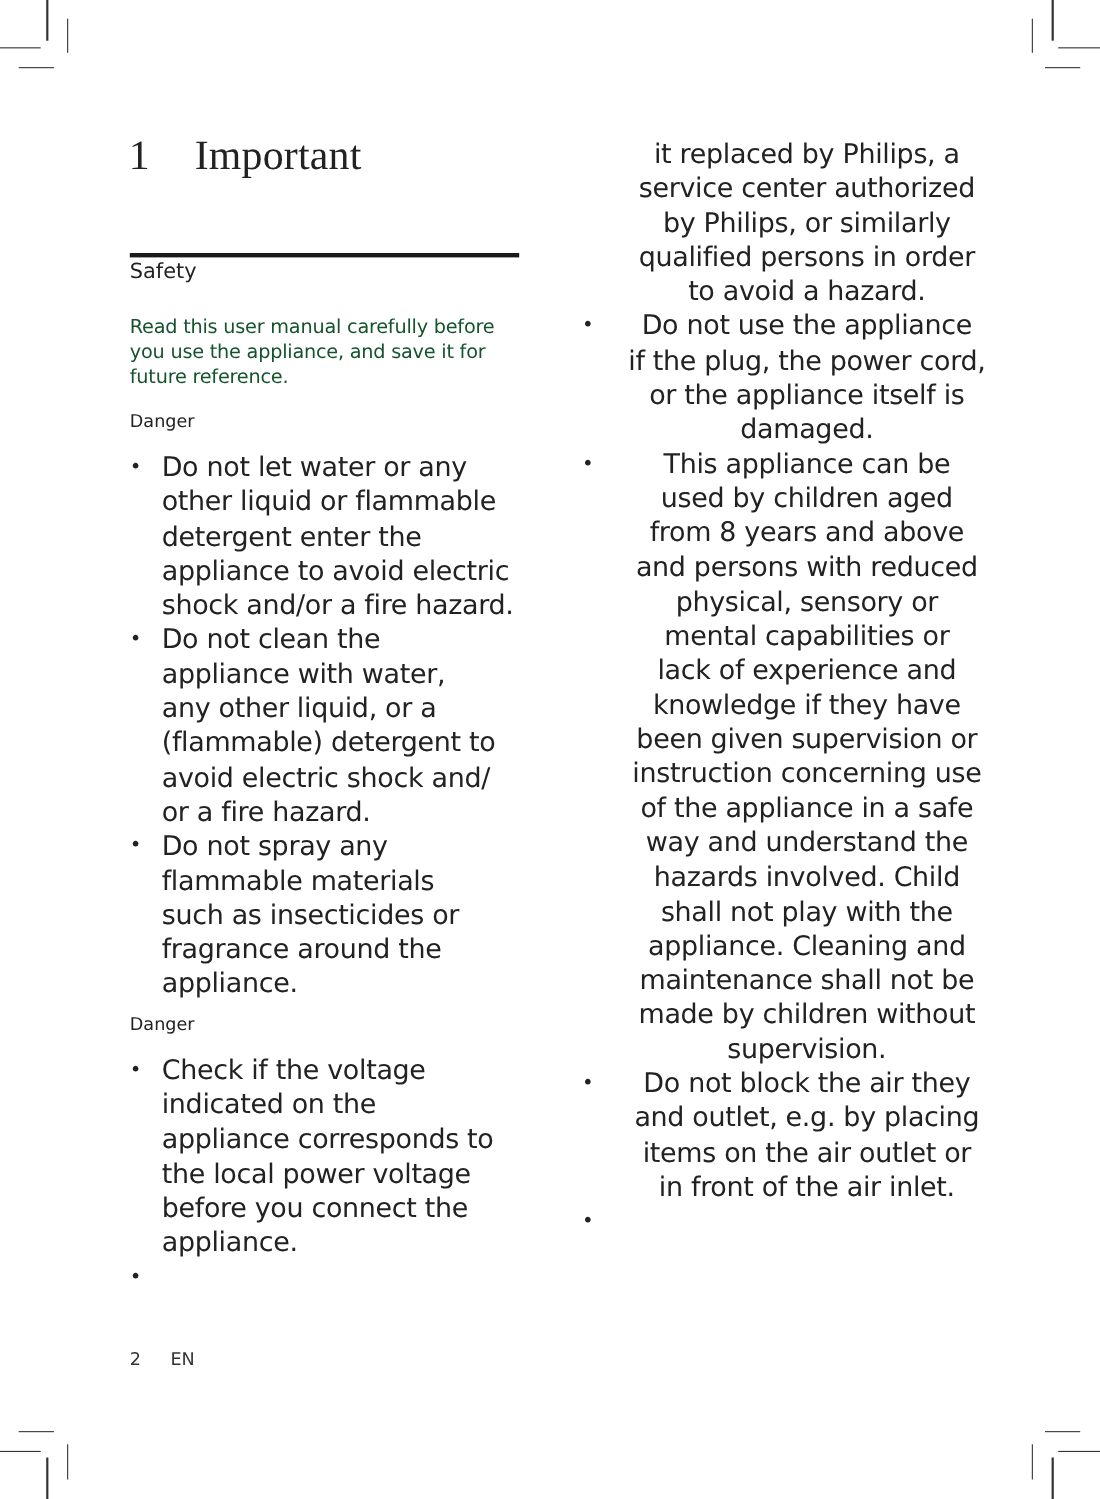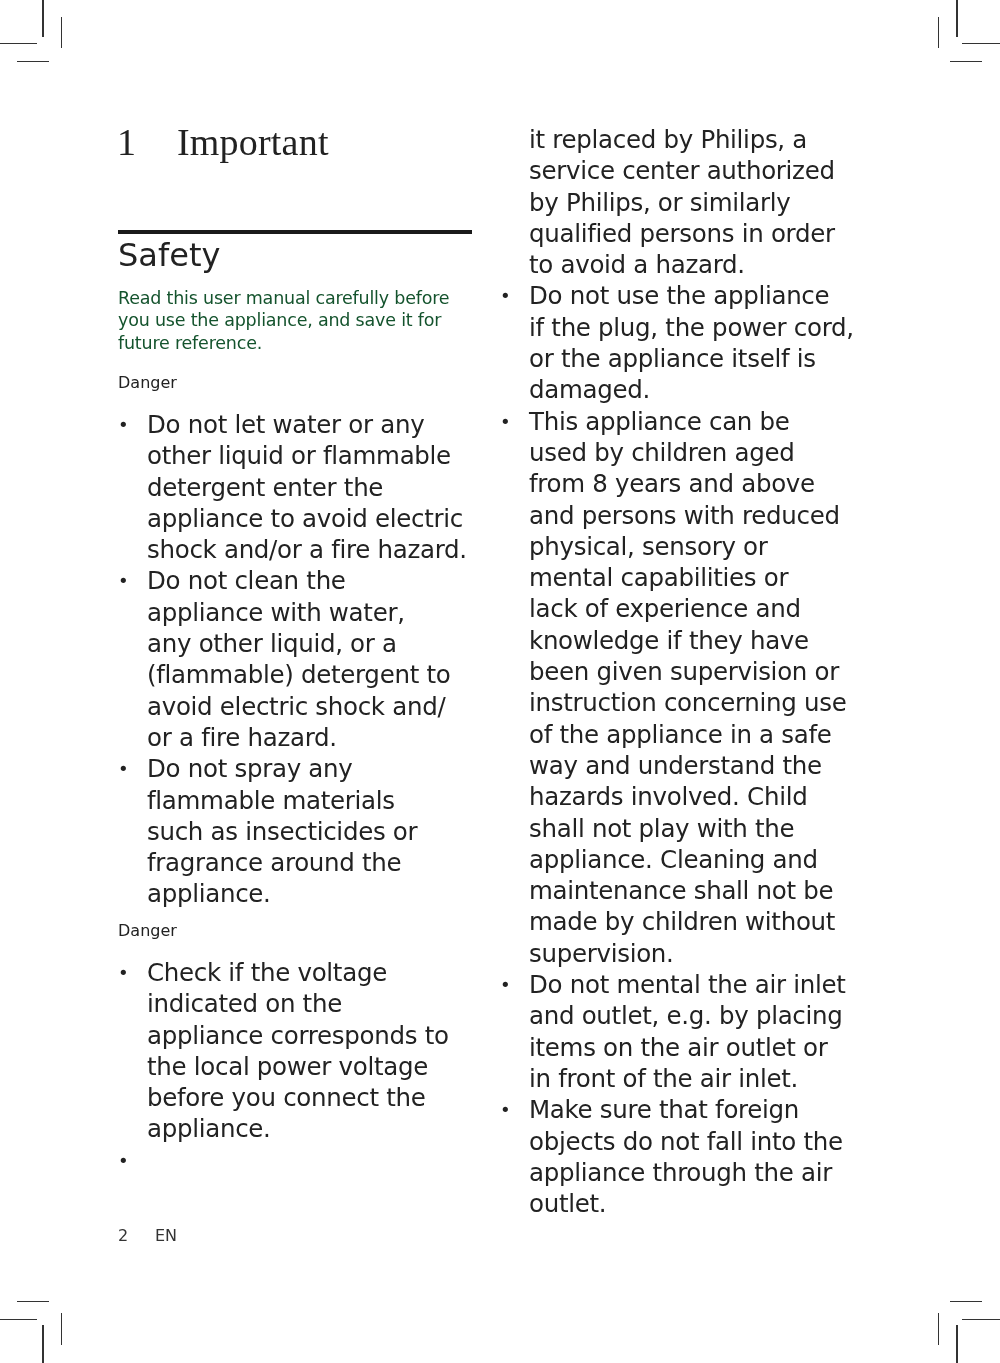--- a/index.html
+++ b/index.html
@@ -1,21 +1,21 @@
 <!DOCTYPE html>
 <html><head>
 <meta charset="utf-8">
 <style>
   html, body { margin: 0; padding: 0; background: #ffffff; }
   body { width: 1000px; height: 1363px; position: relative; overflow: hidden; color: #222; font-family: "DejaVu Sans", sans-serif; }
   .crop { position: absolute; background: #333; }
   .h1 { position: absolute; left: 117px; top: 120px; font-size: 38px; font-weight: 400; letter-spacing: 0.2px; white-space: nowrap; font-family: Liberation Serif, serif; }
   .h1 .num { display: inline-block; width: 60px; }
   .rule { position: absolute; left: 118px; top: 230px; width: 354px; height: 4px; background: #1a1a1a; }
-  .h2 { position: absolute; left: 118px; top: 236px; font-size: 32px; font-weight: 400; }
+  .h2 { position: absolute; left: 118px; top: 236px; font-size: 19px; font-weight: 400; }
   .intro { position: absolute; left: 118px; top: 287px; width: 360px; font-size: 17.5px; line-height: 22.4px; color: #14532d; letter-spacing: -0.2px; }
   .h3 { position: absolute; left: 118px; font-size: 16px; font-weight: 400; color: #222; }
   ul.bl { position: absolute; margin: 0; padding: 0; list-style: none; font-size: 24.5px; line-height: 31.3px; letter-spacing: -0.3px; color: #222; }
   ul.bl li { position: relative; padding-left: 29px; white-space: pre-line; }
   ul.bl li .dot { position: absolute; left: 0; top: 0; font-size: 18px; }
   .footer { position: absolute; top: 1226px; font-size: 16px; color: #333; }
 </style>
 </head>
 <body>
 
@@ -71,21 +71,21 @@
 <ul class="bl" style="left:118px;top:957px;width:370px;">
   <li><span class="dot">•</span><span>Check if the voltage
 indicated on the
 appliance corresponds to
 the local power voltage
 before you connect the
 appliance.</span></li>
   <li><span class="dot">•</span></li>
 </ul>
 
-<ul class="bl" style="left:500px;top:124px;width:380px;">
+<ul class="bl" style="left:529px;top:124px;width:380px;text-align:center;">
   <li><span>it replaced by Philips, a
 service center authorized
 by Philips, or similarly
 qualified persons in order
 to avoid a hazard.</span></li>
   <li><span class="dot">•</span><span>Do not use the appliance
 if the plug, the power cord,
 or the appliance itself is
 damaged.</span></li>
   <li><span class="dot">•</span><span>This appliance can be
@@ -99,24 +99,21 @@
 been given supervision or
 instruction concerning use
 of the appliance in a safe
 way and understand the
 hazards involved. Child
 shall not play with the
 appliance. Cleaning and
 maintenance shall not be
 made by children without
 supervision.</span></li>
-  <li><span class="dot">•</span><span>Do not mental the air inlet
+  <li><span class="dot">•</span><span>Do not block the air they
 and outlet, e.g. by placing
 items on the air outlet or
 in front of the air inlet.</span></li>
-  <li><span class="dot">•</span><span>Make sure that foreign
-objects do not fall into the
-appliance through the air
-outlet.</span></li>
+  <li><span class="dot">•</span></li>
 </ul>
 
 <div class="footer" style="left:118px;">2</div>
 <div class="footer" style="left:155px;">EN</div>
 
 </body></html>

